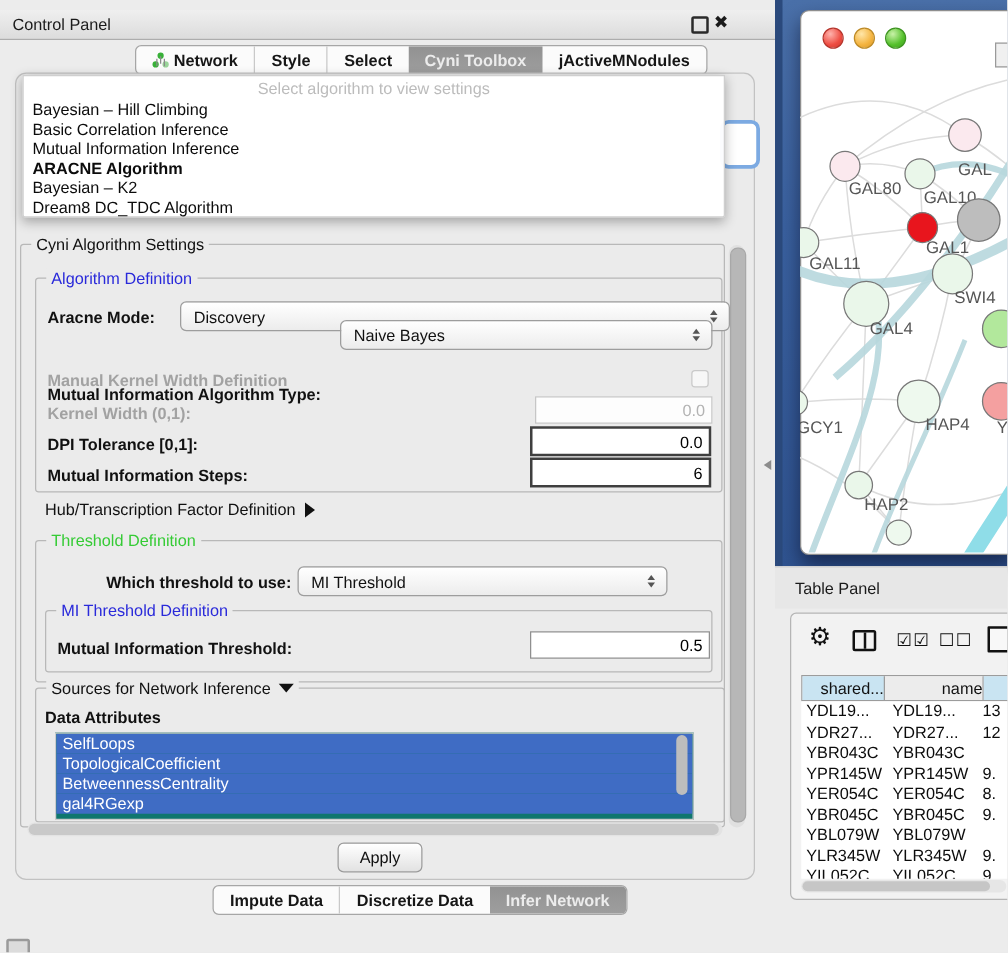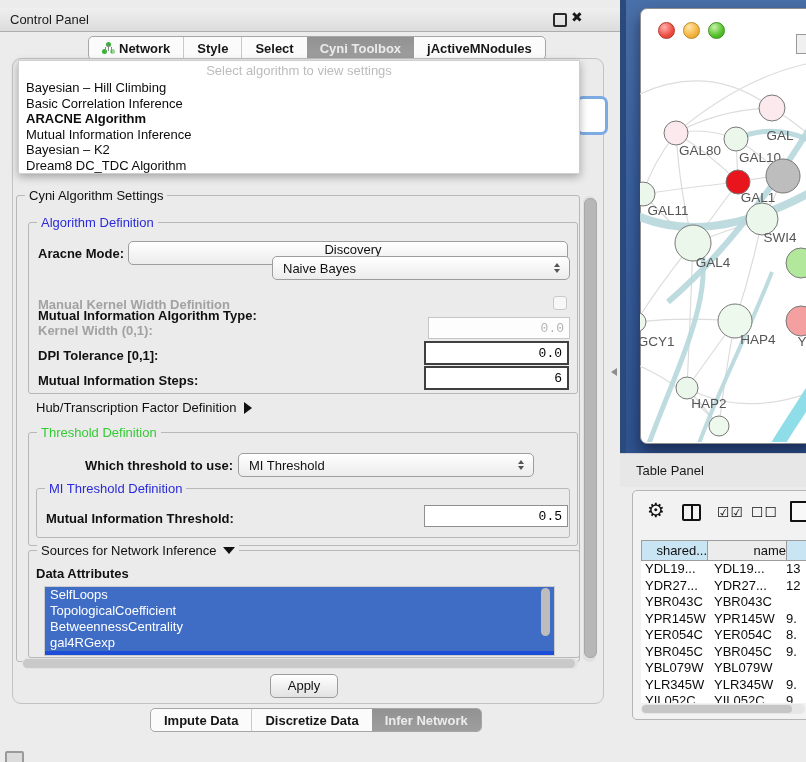--- a/index.html
+++ b/index.html
@@ -5,21 +5,21 @@
   html,body{margin:0;padding:0;background:#ececec;}
   #screen{position:relative;width:806px;height:762px;background:#ececec;overflow:hidden;
           font-family:"Liberation Sans","DejaVu Sans",sans-serif;font-size:13px;color:#111;}
   
   .cp-titlebar{position:absolute;left:0;top:8px;width:620px;height:23px;
     background:linear-gradient(#efefef,#dcdcdc);border-bottom:1px solid #adadad;}
   .cp-title{position:absolute;left:10px;top:4px;font-size:13px;color:#1a1a1a;}
   .float-icon{position:absolute;left:553px;top:5px;width:10px;height:10px;border:2px solid #2a2a2a;border-radius:2px;}
   .close-icon{position:absolute;left:571px;top:1px;font-size:14px;font-weight:bold;color:#1a1a1a;cursor:default;}
   
-  .seg{position:absolute;display:flex;background:#fbfbfb;border:1px solid #a6a6a6;border-radius:5px;overflow:hidden;height:22px;}
+  .seg{position:absolute;display:flex;background:#fbfbfb;border:1px solid #a6a6a6;border-radius:5px;overflow:hidden;height:22px;margin-left:20px;}
   .seg .tab{display:flex;align-items:center;padding:0 13px;font-weight:bold;font-size:13px;color:#161616;border-left:1px solid #c9c9c9;white-space:nowrap;}
   .seg .tab:first-child{border-left:none;}
   .seg .tab.sel{background:linear-gradient(#929292,#9e9e9e);color:#ececec;border-left:none;}
   .seg .tab.sel + .tab{border-left:none;}
   #top-tabs{left:88px;top:36px;}
   #bottom-tabs{left:150px;top:708px;}
   .net-icon{position:relative;width:12px;height:13px;display:inline-block;margin-right:5px;}
   .net-icon::before{content:"";position:absolute;left:4px;top:0;width:5px;height:5px;border-radius:50%;
      background:#38b038;box-shadow:-4px 7px 0 #38b038,4px 7px 0 #9ad49a;}
   .net-icon::after{content:"";position:absolute;left:6px;top:3px;width:1px;height:6px;background:#8a8a8a;
@@ -47,31 +47,31 @@
   .combo{position:absolute;height:22px;border:1px solid #9d9d9d;border-radius:5px;
     background:linear-gradient(#ffffff,#ececec);display:flex;align-items:center;}
   .combo .cval{padding-left:10px;font-size:13px;color:#111;flex:1;}
   .combo .arrows{width:16px;display:flex;flex-direction:column;align-items:center;gap:2px;margin-right:4px;}
   .combo .arrows i{width:0;height:0;border-left:3.5px solid transparent;border-right:3.5px solid transparent;display:block;}
   .combo .arrows .up{border-bottom:4px solid #555;}
   .combo .arrows .dn{border-top:4px solid #555;}
   
   .tf{position:absolute;height:20px;background:#fff;font-size:13px;text-align:right;padding:0 5px;
     font-family:"Liberation Sans","DejaVu Sans",sans-serif;}
-  input.tf{box-sizing:content-box;font-family:Liberation Mono, monospace;}
+  input.tf{box-sizing:content-box;}
   .tf-dark{border:2px solid #3f3f3f;}
   .tf-lite{border:1px solid #c6c6c6;color:#b3b3b3;background:#fdfdfd;}
   .tf-mid{border:1px solid #8f8f8f;}
   .cbx{position:absolute;width:12px;height:12px;border:1px solid #c9c9c9;border-radius:3px;background:#f7f7f7;}
   .tri-right{display:inline-block;width:0;height:0;border-top:6px solid transparent;border-bottom:6px solid transparent;
     border-left:8px solid #111;vertical-align:-2px;margin-left:8px;}
   .tri-down{display:inline-block;width:0;height:0;border-left:6px solid transparent;border-right:6px solid transparent;
     border-top:7px solid #111;vertical-align:1px;margin-left:6px;}
   
-  .attr-list{position:absolute;left:44px;top:586px;width:509px;height:68px;background:#1d4ed8;border:1px solid #cccccc;overflow:hidden;}
+  .attr-list{position:absolute;left:44px;top:586px;width:509px;height:68px;background:#0f766e;border:1px solid #cccccc;overflow:hidden;}
   .attr-item{height:16px;line-height:16px;padding-left:5px;background:#3f6cc4;color:#fff;font-size:13px;white-space:nowrap;}
   .attr-vscroll{position:absolute;left:541px;top:588px;width:9px;height:62px;}
   .attr-vthumb{width:9px;height:48px;background:#bdbdbd;border-radius:5px;}
   
   .vscroll{position:absolute;left:583px;top:196px;width:13px;height:466px;background:#e0e0e0;border-radius:7px;}
   .vthumb{position:absolute;left:1px;top:2px;width:11px;height:458px;background:#b7b7b7;border-radius:6px;
     border:1px solid #a8a8a8;}
   .hscroll{position:absolute;left:22px;top:658px;width:556px;height:11px;background:#e3e3e3;border-radius:6px;}
   .hthumb{position:absolute;left:1px;top:1px;width:552px;height:9px;background:#c9c9c9;border-radius:5px;}
   
@@ -155,39 +155,39 @@
 
   <div class="outer-panel"></div>
 
   <div class="dd-fragment"></div>
 
   <div class="dd">
     <div class="dd-placeholder">Select algorithm to view settings</div>
     <div class="dd-list">
         <div class="dd-item">Bayesian – Hill Climbing</div>
         <div class="dd-item">Basic Correlation Inference</div>
+        <div class="dd-item">Mutual Information Inference</div>
         <div class="dd-item dd-sel">ARACNE Algorithm</div>
-        <div class="dd-item">Mutual Information Inference</div>
         <div class="dd-item">Bayesian – K2</div>
         <div class="dd-item">Dream8 DC_TDC Algorithm</div>
       </div>
   </div>
 
   <div class="fs" style="left:16px;top:195px;width:562px;height:465px;">
     <span class="fs-legend">Cyni Algorithm Settings</span>
   </div>
   <div class="vscroll">
       <div class="vthumb"></div>
     </div>
 
   <div class="fs" style="left:28px;top:222px;width:548px;height:170px;">
     <span class="fs-legend legend-blue">Algorithm Definition</span>
   </div>
   <span class="blbl" style="left:38px;top:246px;">Aracne Mode:</span>
-  <div class="combo" style="left:128px;top:241px;width:438px;flex-direction:column;">
+  <div class="combo" style="left:144px;top:241px;width:438px;">
     <span class="cval">Discovery</span>
     <span class="arrows">
         <i class="up"></i>
         <i class="dn"></i>
       </span>
   </div>
   <span class="blbl" style="left:38px;top:271px;margin-top:37px;">Mutual Information Algorithm Type:</span>
   <div class="combo" style="left:272px;top:256px;width:296px;">
     <span class="cval">Naive Bayes</span>
     <span class="arrows">

